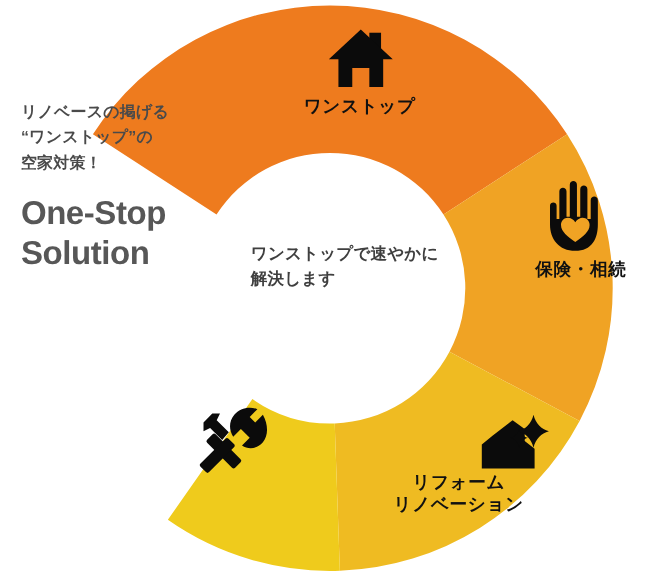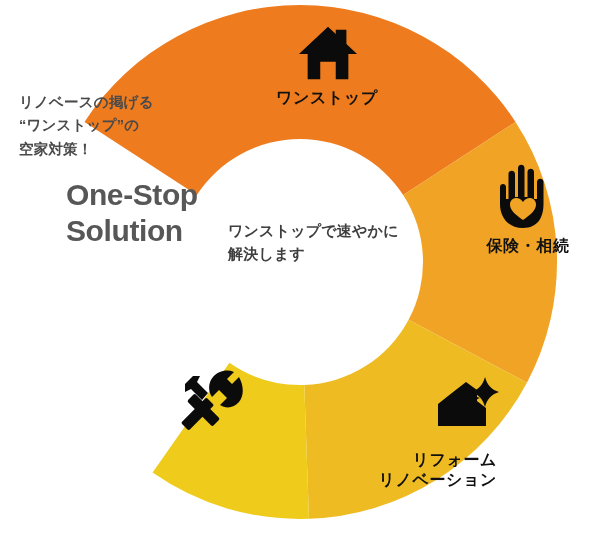--- a/index.html
+++ b/index.html
@@ -40,21 +40,20 @@
     white-space:pre-line;
   }
   #headline{
     margin-top:16px;
     color:#575757;
     font-weight:700;
     font-size:30px;
     line-height:1.18;
     letter-spacing:-0.4px;
     white-space:pre-line;
-    margin-left:47px;
   }
 
   
   #center-copy{
     position:absolute;
     left:228px;top:206px;
     width:215px;
   }
   #center-copy .para{
     color:#3f3f3f;
@@ -115,21 +114,21 @@
                  C51 42 59 41 64 35 C69 29 69 19 64 10 Z" transform="translate(-1,-1)"></path>
         <rect x="16" y="28" width="11" height="36" transform="rotate(45 21.5 46)" rx="2"></rect>
       </g>
     </svg>
   </div>
 
   <div class="seg-label" style="left:237px;top:88px;width:180px;">ワンストップ</div>
 
   <div class="seg-label" style="left:448px;top:236px;width:160px;">保険・相続</div>
 
-  <div class="seg-label" style="left:337px;top:450px;width:160px;text-align:right;">リフォーム
+  <div class="seg-label" style="left:337px;top:430px;width:160px;text-align:center;">リフォーム
 リノベーション</div>
 
 
   <div id="left-copy">
     <div id="lead-line">リノベースの掲げる
 “ワンストップ”の
 空家対策！</div>
     <div id="headline">One-Stop
 Solution</div>
   </div>

